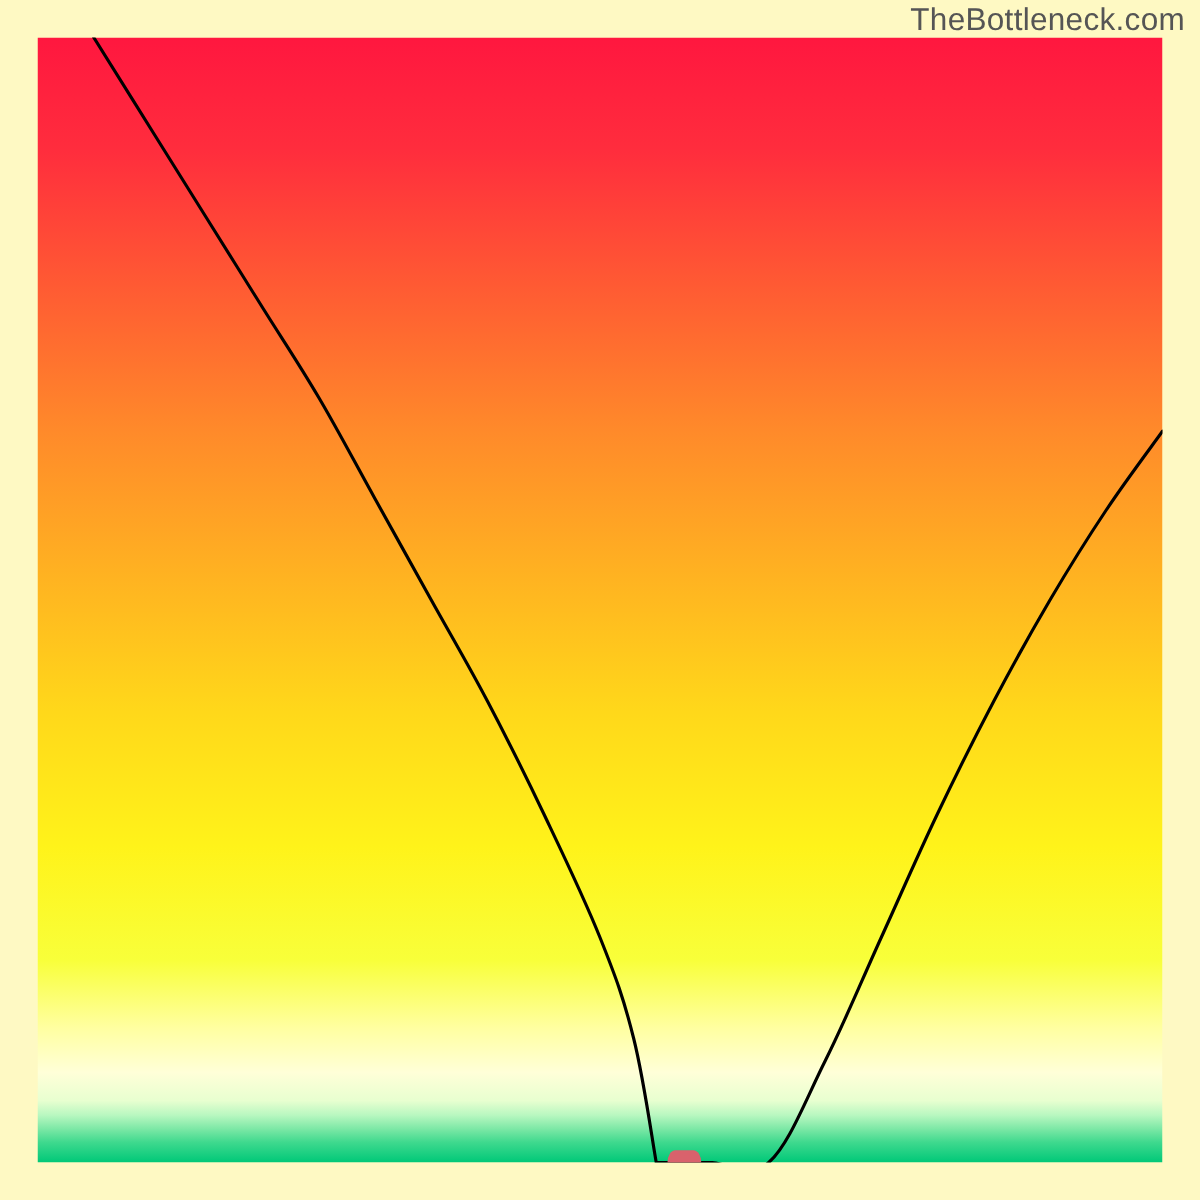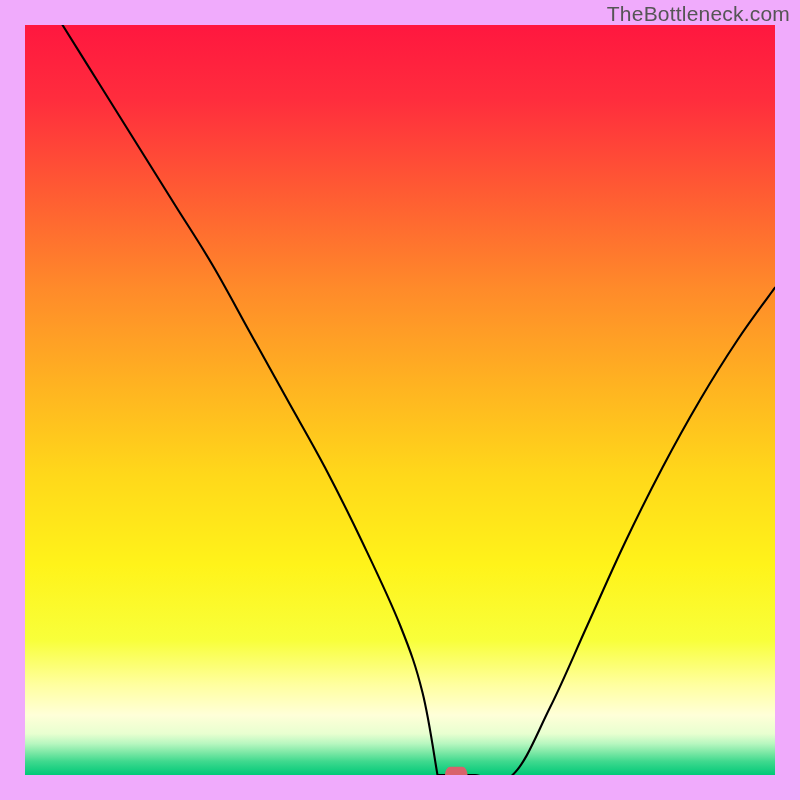--- a/index.html
+++ b/index.html
@@ -6,21 +6,21 @@
     margin: 0;
     padding: 0;
     width: 800px;
     height: 800px;
     background: #000;
     overflow: hidden;
   }
   .outer {
     width: 800px;
     height: 800px;
-    background: #f0abfc;
+    background: #fef9c3;
     position: relative;
   }
   .watermark {
     position: absolute;
     top: 2px;
     right: 10px;
     color: #555;
     font-family: Arial, Helvetica, sans-serif;
     font-size: 21px;
     letter-spacing: 0.2px;

